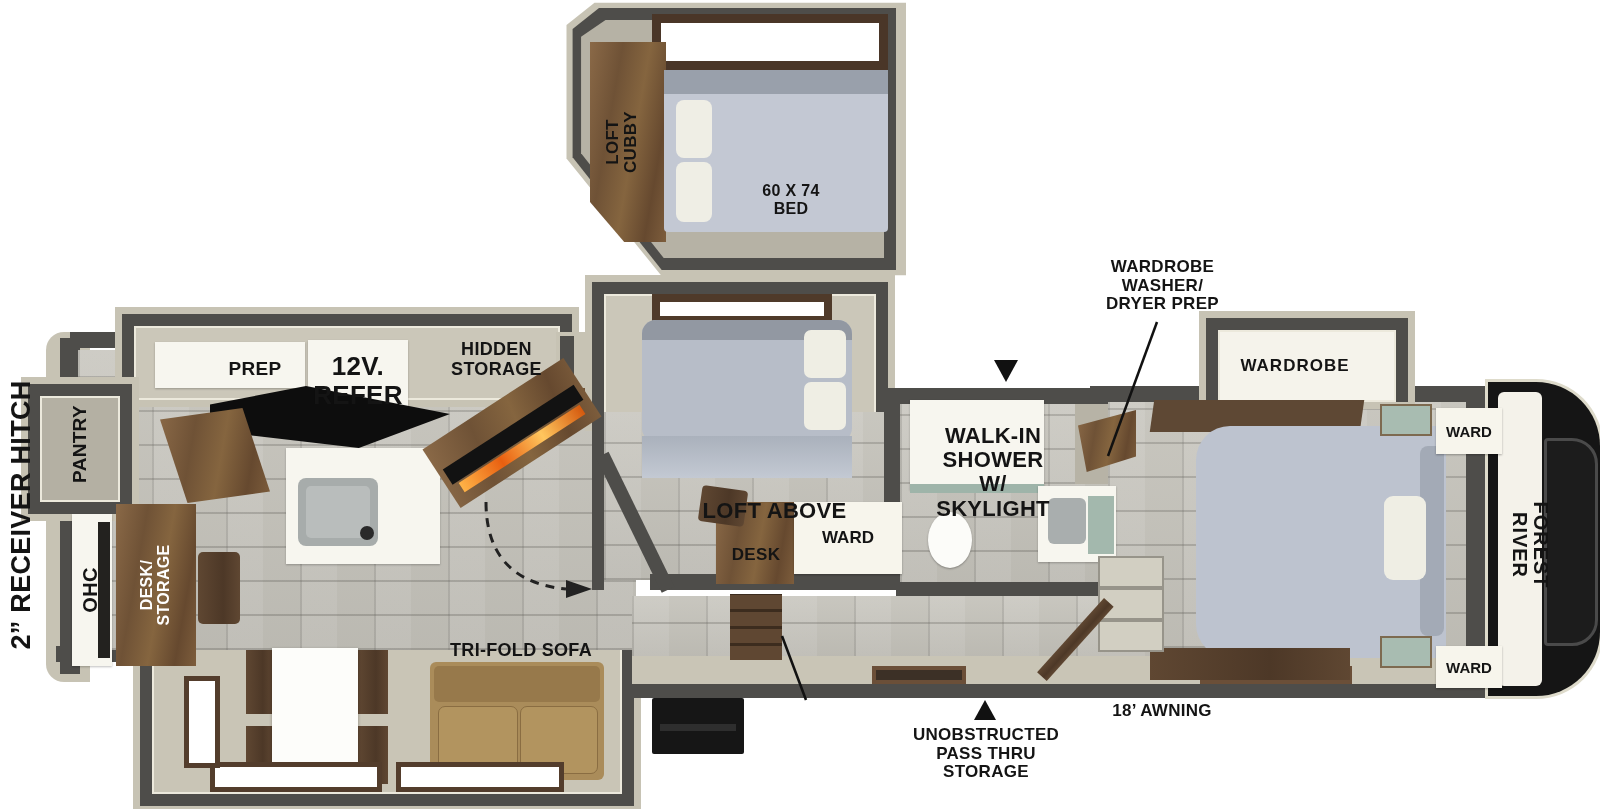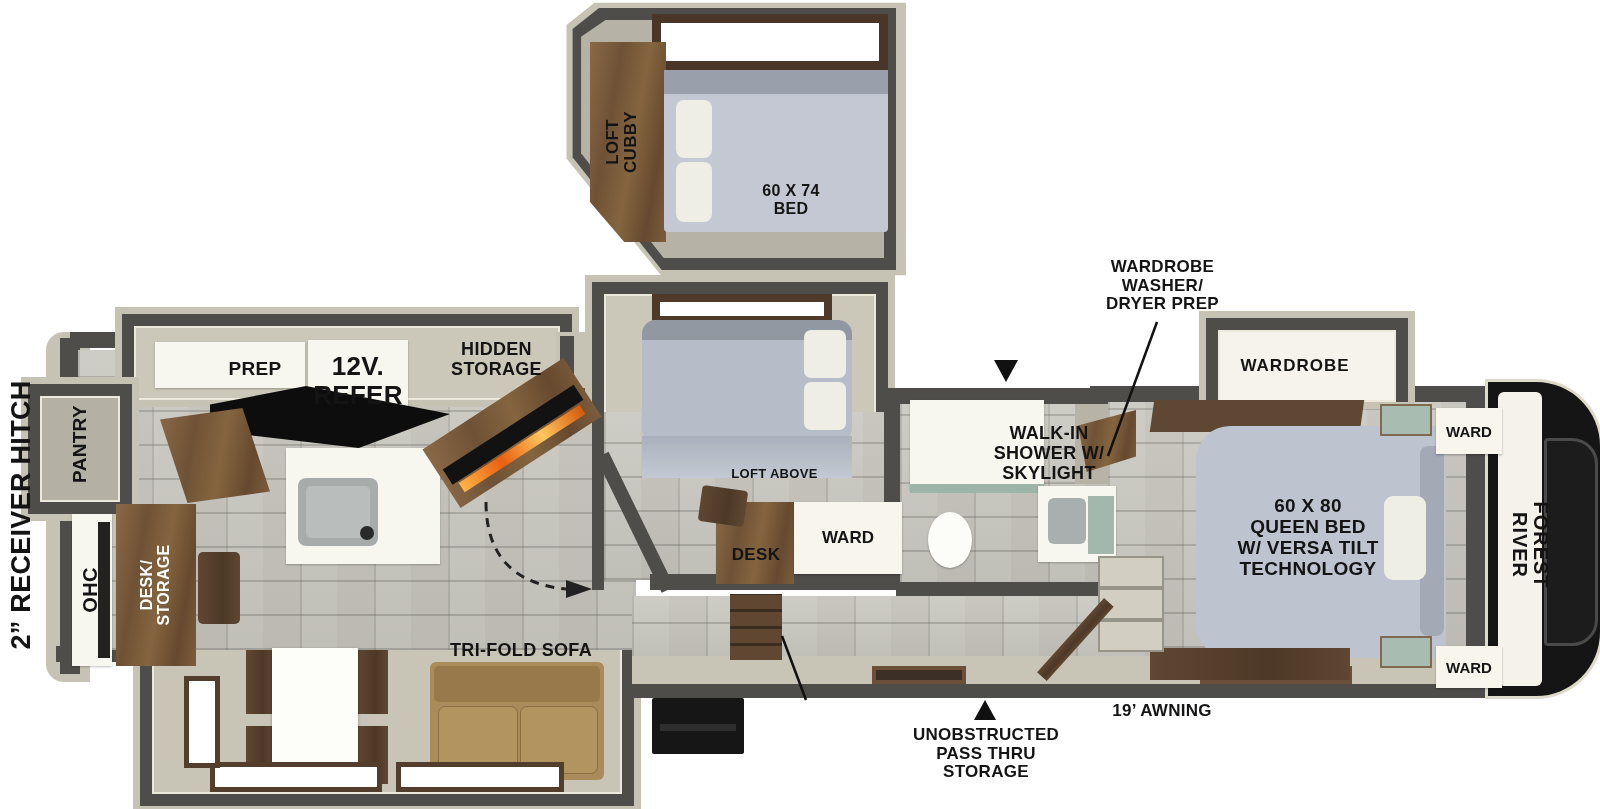--- a/index.html
+++ b/index.html
@@ -212,37 +212,33 @@
 STORAGE</div>
 
   <div class="vlbl" style="left:21px;top:515px;font-size:27px;">2” RECEIVER HITCH</div>
   <div class="vlbl" style="left:80px;top:444px;font-size:19px;">PANTRY</div>
   <div class="vlbl" style="left:90px;top:590px;font-size:20px;">OHC</div>
   <div class="vlbl" style="left:156px;top:585px;font-size:16px;color:#fff;">DESK/
 STORAGE</div>
 
   <div class="lbl" style="left:432px;top:641px;width:178px;font-size:18px;">TRI-FOLD SOFA</div>
 
-  <div class="lbl" style="left:692px;top:467px;width:165px;font-size:13px;">LOFT ABOVE</div>
+  <div class="lbl" style="left:692px;top:499px;width:165px;font-size:22px;">LOFT ABOVE</div>
   <div class="lbl" style="left:716px;top:546px;width:80px;font-size:17px;">DESK</div>
 
-  <div class="lbl" style="left:984px;top:424px;width:130px;font-size:18px;">WALK-IN
+  <div class="lbl" style="left:928px;top:424px;width:130px;font-size:22px;">WALK-IN
 SHOWER W/
 SKYLIGHT</div>
 
   <div class="lbl" style="left:1090px;top:258px;width:145px;font-size:17px;">WARDROBE
 WASHER/
 DRYER PREP</div>
 
   <div class="lbl" style="left:1220px;top:357px;width:150px;font-size:17px;letter-spacing:1px;">WARDROBE</div>
-  <div class="lbl" style="left:1210px;top:496px;width:196px;font-size:19px;">60 X 80
-QUEEN BED
-W/ VERSA TILT
-TECHNOLOGY</div>
 
   <div class="lbl" style="left:902px;top:726px;width:168px;font-size:17px;">UNOBSTRUCTED
 PASS THRU
 STORAGE</div>
-  <div class="lbl" style="left:1092px;top:702px;width:140px;font-size:17px;">19’ AWNING</div>
+  <div class="lbl" style="left:1092px;top:702px;width:140px;font-size:17px;">18’ AWNING</div>
 
   <div class="vlbl90" style="left:1530px;top:545px;font-size:20px;">FOREST RIVER</div>
 
 </div>
 
 </body></html>

